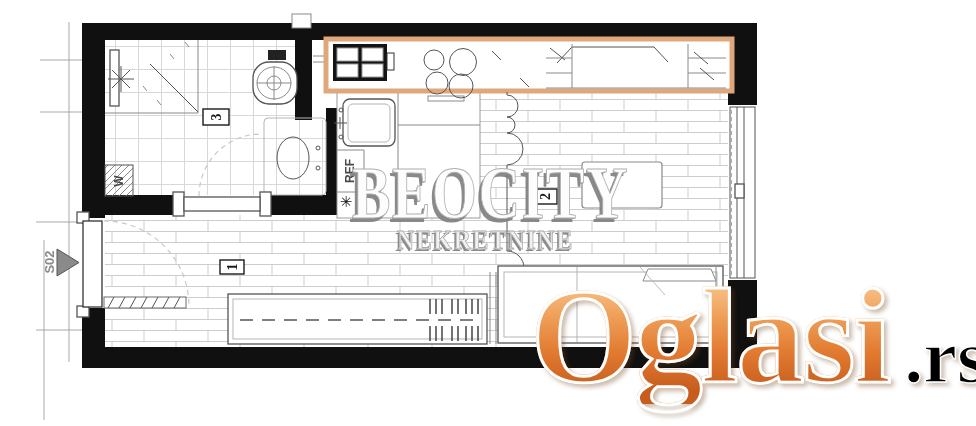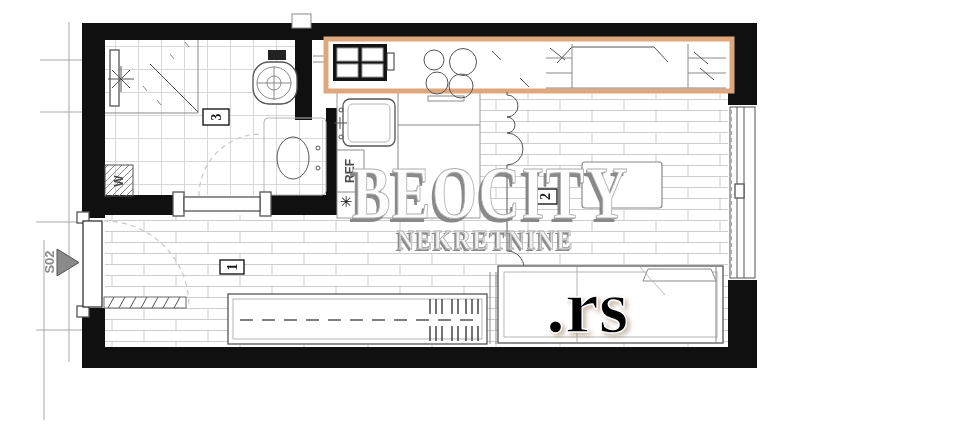--- a/index.html
+++ b/index.html
@@ -224,16 +224,17 @@
 
   <g>
     <polygon points="57,249 57,276 79,262.5" fill="#8a8a8a" stroke="#555"></polygon>
     <text x="49" y="262" transform="rotate(-90 49 262)" style="font:bold 13px 'Liberation Sans',sans-serif;fill:#8a8a8a;text-anchor:middle;dominant-baseline:central">S02</text>
   </g>
 </svg>
 
   <div class="wm-brand">BEOCITY</div>
   <div class="wm-sub">NEKRETNINE</div>
   <div class="logo">
+    <span class="logo-name">Oglasi</span>
     <span class="logo-tld">.rs</span>
   </div>
 
 </div>
 
 </body></html>

